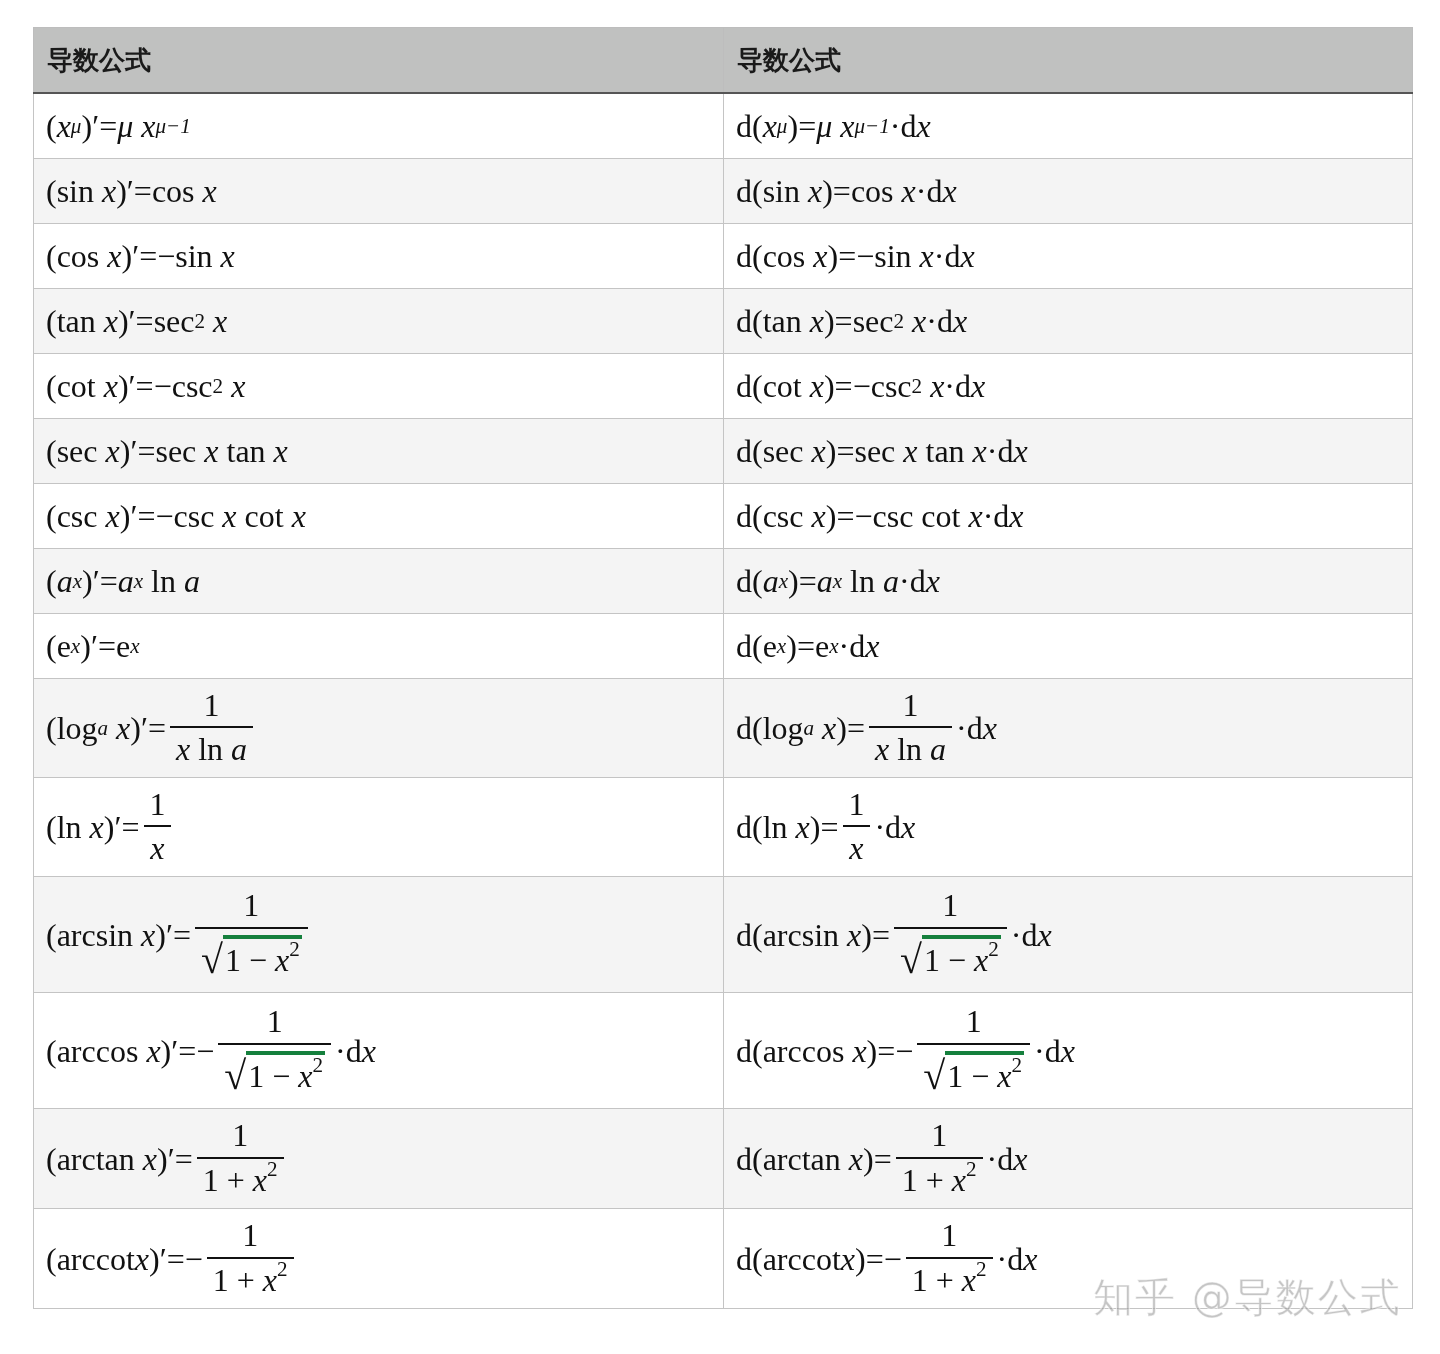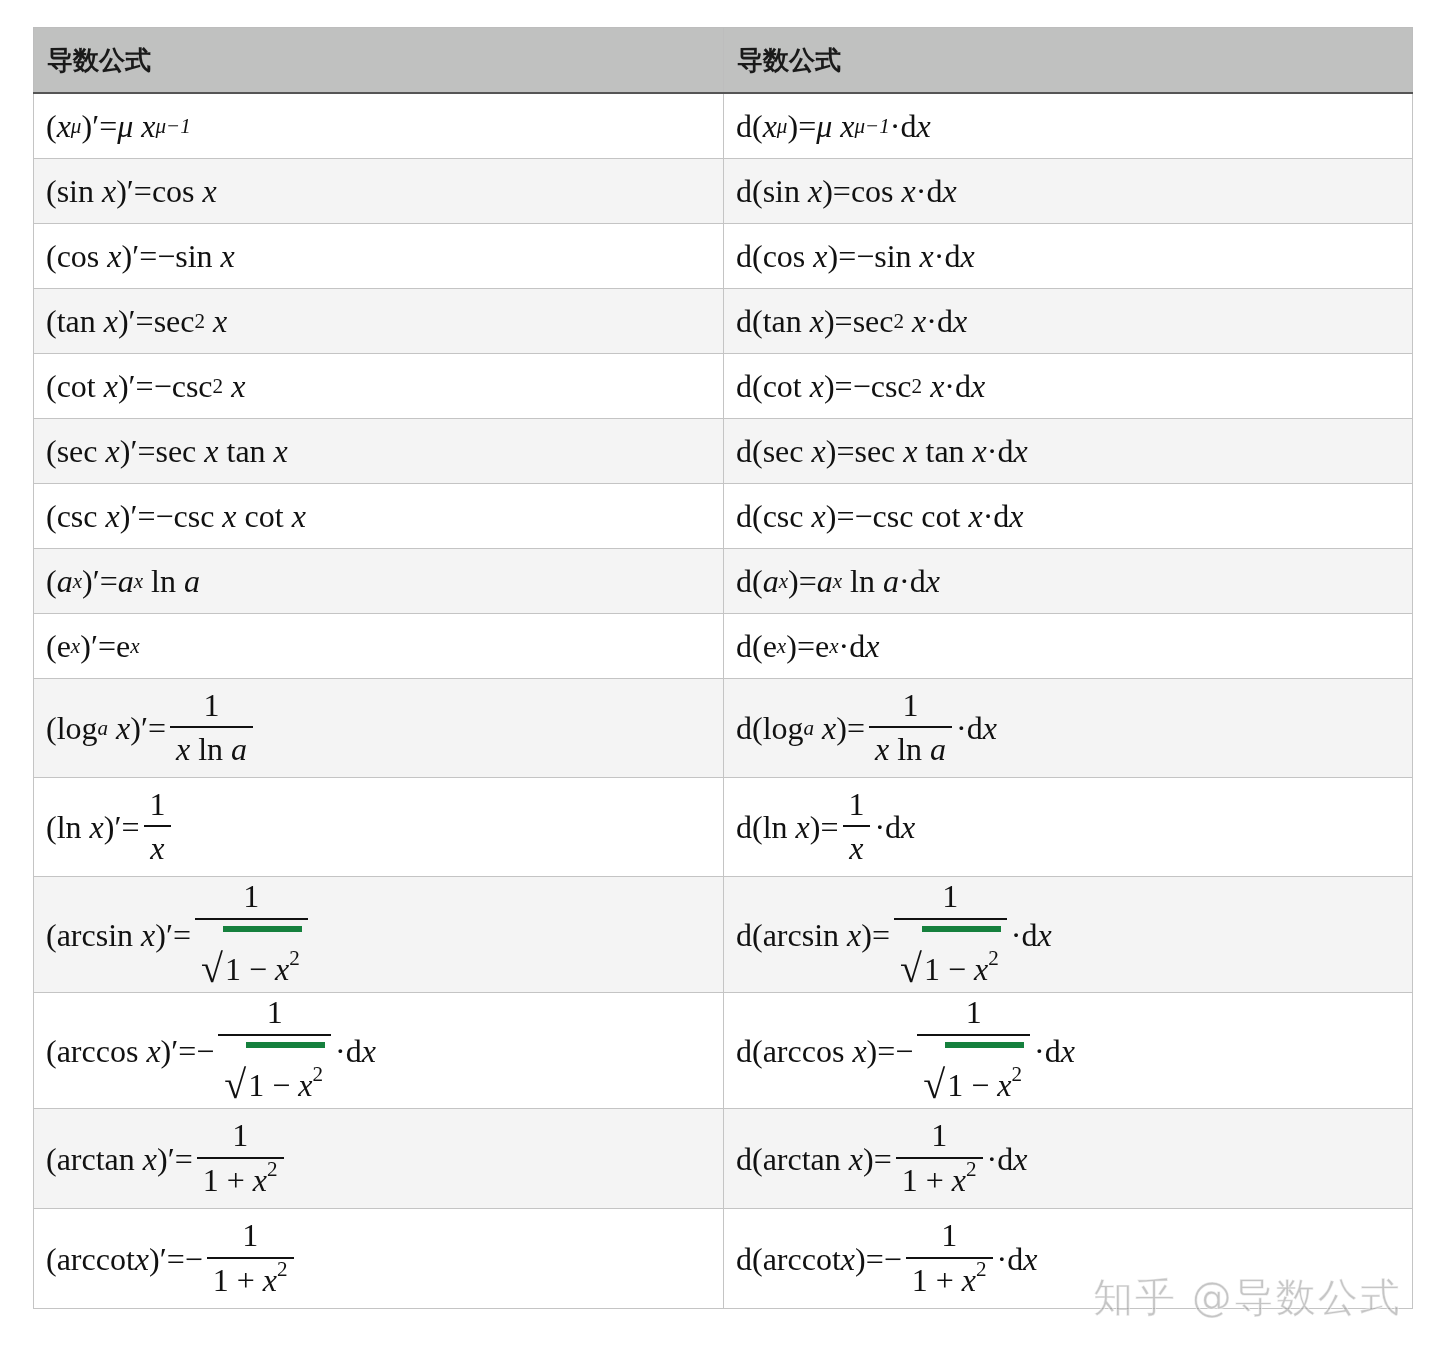--- a/index.html
+++ b/index.html
@@ -35,21 +35,21 @@
   sup { font-size: 0.66em; vertical-align: 0.7em; line-height: 0; }
   sub { font-size: 0.66em; vertical-align: -0.35em; line-height: 0; }
   .frac {
     display: inline-flex; flex-direction: column; align-items: center; vertical-align: middle;
     margin: 0 4px;
   }
   .frac .num { padding: 0 6px 4px; line-height: 1.05; }
   .frac .den { border-top: 2px solid #111; padding: 4px 6px 0; line-height: 1.1; }
   .sqrt { display: inline-flex; align-items: flex-end; }
   .sqrt .rad { font-size: 1.25em; line-height: 0.9; }
-  .sqrt .under { border-top: 6px solid #15803d; padding: 20px 2px 0 2px; margin-top: 2px; }
+  .sqrt .under { border-top: 4px solid #15803d; padding: 4px 2px 0 2px; margin-top: 2px; }
   .sp { display: inline-block; width: 8px; }
   .watermark {
     position: absolute; left: 1093px; top: 1270px; font-family: "DejaVu Sans", sans-serif;
     font-size: 40px; color: rgba(150,150,150,0.55); letter-spacing: 2px;
     -webkit-text-stroke: 1px rgba(255,255,255,0.6);
   }
 </style>
 </head>
 <body>
 

